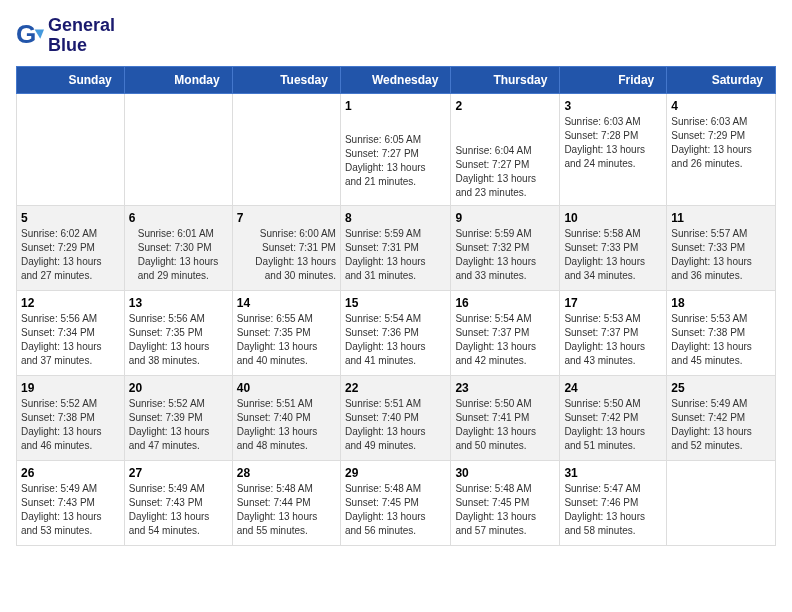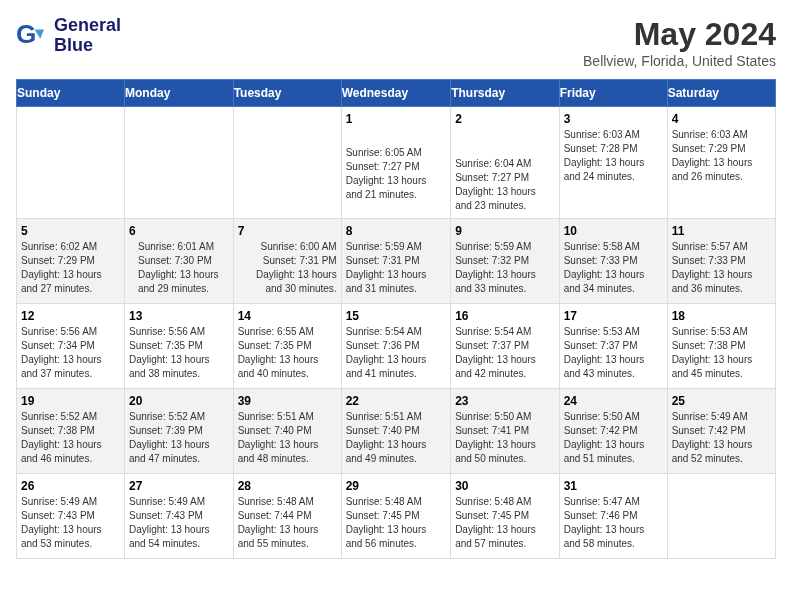--- a/index.html
+++ b/index.html
@@ -22,21 +22,20 @@
       gap: 4px;
     }
     .logo-text {
       font-size: 18px;
       font-weight: bold;
       color: #1a1a6e;
       line-height: 1.1;
     }
     .logo-text span {
       display: block;
-      margin-left: 6px;
     }
     .logo-icon {
       width: 28px;
       height: 28px;
     }
     .title-area {
       text-align: right;
     }
     .main-title {
       font-size: 32px;
@@ -48,22 +47,22 @@
       color: #555;
     }
     table {
       width: 100%;
       border-collapse: collapse;
       font-size: 11px;
     }
     thead th {
       background-color: #2255aa;
       color: #fff;
-      padding: 6px 0;
-      text-align: left;
+      padding: 6px 12px;
+      text-align: right;
       font-size: 12px;
       font-weight: bold;
       border: 1px solid #4477cc;
     }
     tbody tr {
       border-bottom: 1px solid #ccc;
     }
     tbody td {
       vertical-align: top;
       padding: 5px 4px;
@@ -99,24 +98,20 @@
   <div class="logo">
     <svg class="logo-icon" viewBox="0 0 30 30">
       <text x="0" y="22" font-size="28" fill="#2255aa" font-weight="bold">G</text>
       <polygon points="20,8 30,8 26,18" fill="#4499dd"></polygon>
     </svg>
     <div class="logo-text">
       <span>General</span>
       <span>Blue</span>
     </div>
   </div>
-  <div class="title-area">
-    <div class="main-title">May 2024</div>
-    <div class="subtitle">Bellview, Florida, United States</div>
-  </div>
 </div>
 
 <table>
   <thead>
     <tr>
     <th>Sunday</th>
         <th>Monday</th>
         <th>Tuesday</th>
         <th>Wednesday</th>
         <th>Thursday</th>
@@ -269,21 +264,21 @@
 and 46 minutes.</div>
         </td>
         <td>
           <span class="day-number">20</span>
           <div class="day-info" style="white-space: pre-line;">Sunrise: 5:52 AM
 Sunset: 7:39 PM
 Daylight: 13 hours
 and 47 minutes.</div>
         </td>
         <td>
-          <span class="day-number">39</span>
+          <span class="day-number">40</span>
           <div class="day-info" style="white-space: pre-line;">Sunrise: 5:51 AM
 Sunset: 7:40 PM
 Daylight: 13 hours
 and 48 minutes.</div>
         </td>
         <td>
           <span class="day-number">22</span>
           <div class="day-info" style="white-space: pre-line;">Sunrise: 5:51 AM
 Sunset: 7:40 PM
 Daylight: 13 hours

